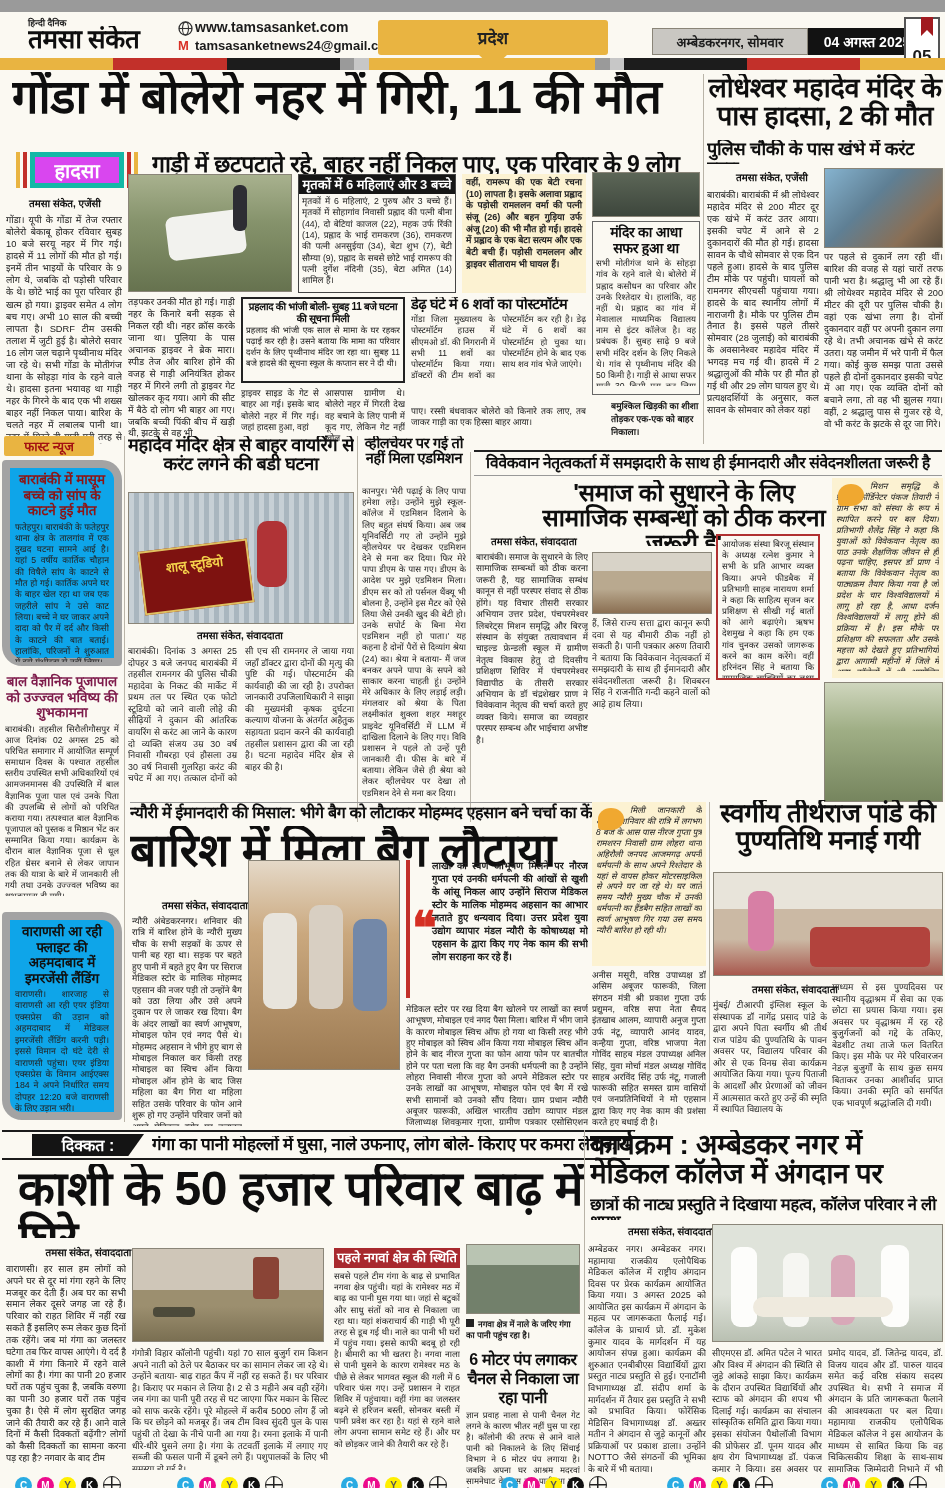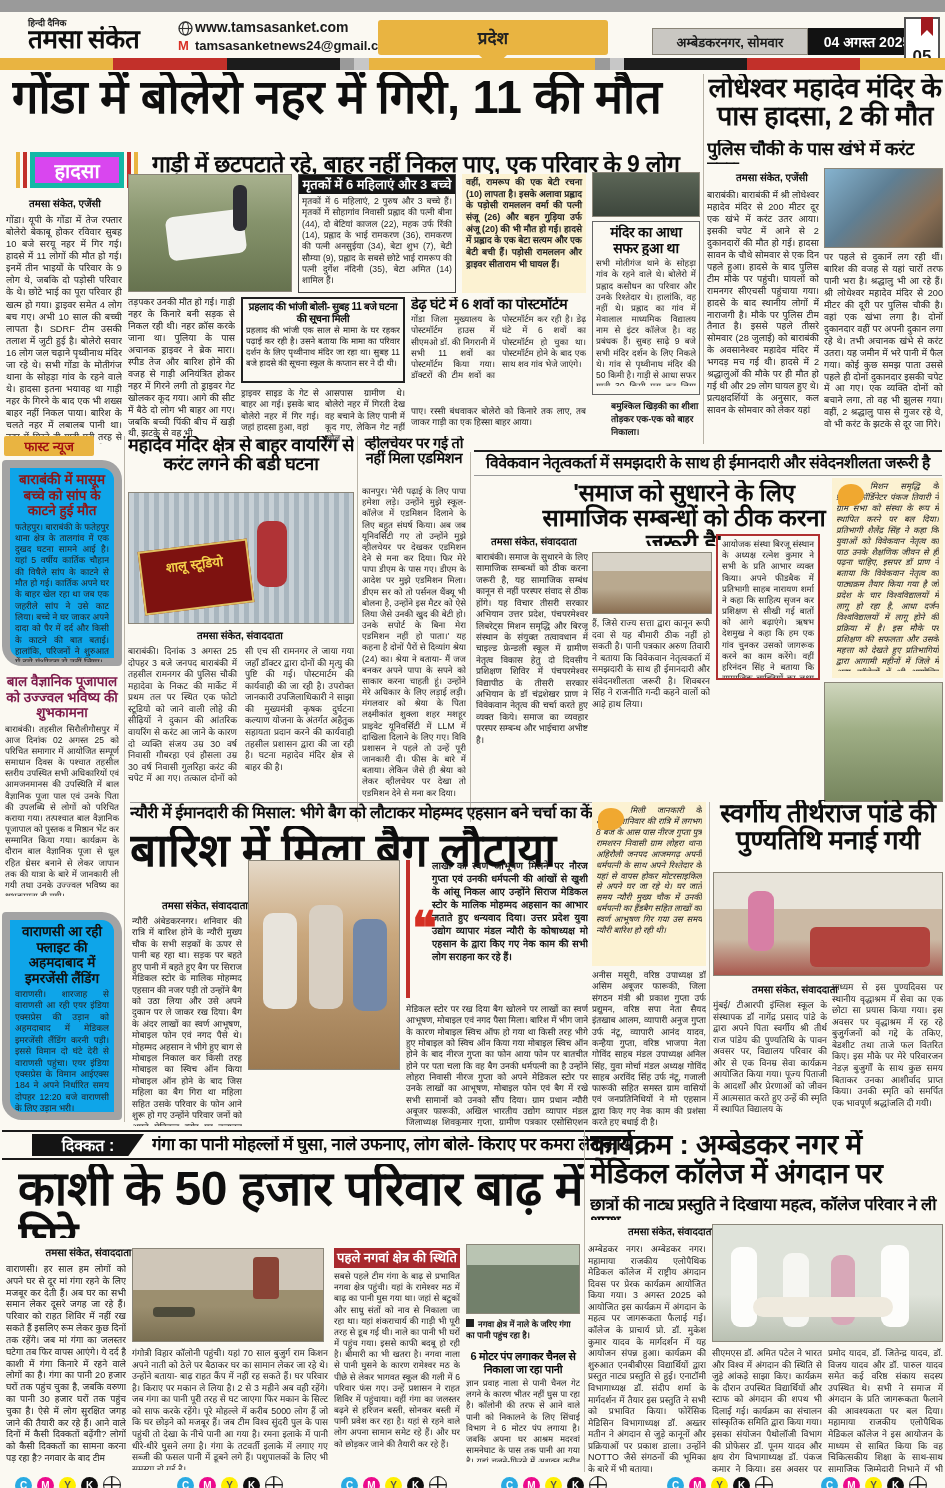--- a/index.html
+++ b/index.html
@@ -222,21 +222,21 @@
     <div class="blob" style="left:120px;top:8px;width:26px;height:42px;background:#8a4436;border-radius:4px"></div>
   </div>
   <div class="abs jt" style="left:132px;top:1336px;width:196px;height:122px;font-size:8.9px">गंगोत्री विहार कॉलोनी पहुंची। यहां 70 साल बुजुर्ग राम किशन अपने नाती को ठेले पर बैठाकर घर का सामान लेकर जा रहे थे। उन्होंने बताया- बाढ़ राहत कैंप में नहीं रह सकते हैं। घर परिवार है। किराए पर मकान ले लिया है। 2 से 3 महीने अब वही रहेंगे। जब गंगा का पानी पूरी तरह से घट जाएगा फिर मकान के सिल्ट को साफ करके रहेंगे। पूरे मोहल्ले में करीब 5000 लोग हैं जो कि घर छोड़ने को मजबूर हैं। जब टीम विश्व सुंदरी पुल के पास पहुंची तो देखा के नीचे पानी आ गया है। रमना इलाके में पानी धीरे-धीरे घुसने लगा है। गंगा के तटवर्ती इलाके में लगाए गए सब्जी की फसल पानी में डूबने लगे हैं। पशुपालकों के लिए भी समस्या हो गई है।</div>
   <div class="abs" style="left:334px;top:1236px;width:126px;height:224px">
     <div class="redhdr" style="height:20px;font-size:13px;line-height:20px">पहले नगवां क्षेत्र की स्थिति</div>
     <div class="jt" style="height:198px;font-size:8.6px;margin-top:3px">सबसे पहले टीम गंगा के बाढ़ से प्रभावित नगवा क्षेत्र पहुंची। यहां के रामेश्वर मठ में बाढ़ का पानी घुस गया था। जहां से बटुकों और साधु संतों को नाव से निकाला जा रहा था। यहां शंकराचार्य की गाड़ी भी पूरी तरह से डूब गई थी। नाले का पानी भी घरों में पहुंच गया। इससे काफी बदबू हो रही है। बीमारी का भी खतरा है। नगवा नाला से पानी घुसने के कारण रामेश्वर मठ के पीछे से लेकर भागवत स्कूल की गली में 6 परिवार फंस गए। उन्हें प्रशासन ने राहत शिविर में पहुंचाया। वहीं गंगा का जलस्तर बढ़ने से हरिजन बस्ती, सोनकर बस्ती में पानी प्रवेश कर रहा है। यहां से रहने वाले लोग अपना सामान समेट रहे हैं। और घर को छोड़कर जाने की तैयारी कर रहे हैं।</div>
   </div>
   <div class="ph" id="ph-drain" style="left:466px;top:1232px;width:114px;height:70px"></div>
   <div class="abs" style="left:466px;top:1306px;width:114px;height:28px;font-size:8.4px;font-weight:700;overflow:hidden"><span class="sq"></span><span>नगवा क्षेत्र में नाले के जरिए गंगा का पानी पहुंच रहा है।</span></div>
   <div class="abs" style="left:466px;top:1338px;width:114px;height:122px">
-    <div class="hd ctr" style="font-size:11px;line-height:1.2">6 मोटर पंप लगाकर चैनल से निकाला जा रहा पानी</div>
+    <div class="hd ctr" style="font-size:16px;line-height:1.2">6 मोटर पंप लगाकर चैनल से निकाला जा रहा पानी</div>
     <div class="jt" style="height:84px;font-size:8.5px;margin-top:2px">ज्ञान प्रवाह नाला से पानी चैनल गेट लगने के कारण भीतर नहीं घुस पा रहा है। कॉलोनी की तरफ से आने वाले पानी को निकालने के लिए सिंचाई विभाग ने 6 मोटर पंप लगाया है। जबकि अपना घर आश्रम मदरवां सामनेघाट के पास तक पानी आ गया है। यहां चलने-फिरने में अशक्त करीब 114 लोगों को हटाया गया है।</div>
   </div>
 
   <div class="abs vrule" style="left:584px;top:1118px;width:1px;height:342px"></div>
   <div class="abs hd" style="left:590px;top:1118px;width:354px;height:62px;font-size:28px">कार्यक्रम : अम्बेडकर नगर में मेडिकल कॉलेज में अंगदान पर जागरूकता</div>
   <div class="abs hd" style="left:590px;top:1184px;width:354px;height:24px;font-size:16.5px">छात्रों की नाट्य प्रस्तुति ने दिखाया महत्व, कॉलेज परिवार ने ली शपथ</div>
   <div class="abs byline" style="left:596px;top:1212px;width:150px"><span>तमसा संकेत, संवाददाता</span></div>
   <div class="abs jt" style="left:588px;top:1232px;width:118px;height:228px;font-size:8.9px">अम्बेडकर नगर। अम्बेडकर नगर। महामाया राजकीय एलोपैथिक मेडिकल कॉलेज में राष्ट्रीय अंगदान दिवस पर प्रेरक कार्यक्रम आयोजित किया गया। 3 अगस्त 2025 को आयोजित इस कार्यक्रम में अंगदान के महत्व पर जागरूकता फैलाई गई। कॉलेज के प्राचार्य प्रो. डॉ. मुकेश कुमार यादव के मार्गदर्शन में यह आयोजन संपन्न हुआ। कार्यक्रम की शुरुआत एनबीबीएस विद्यार्थियों द्वारा प्रस्तुत नाट्य प्रस्तुति से हुई। एनाटॉमी विभागाध्यक्ष डॉ. संदीप शर्मा के मार्गदर्शन में तैयार इस प्रस्तुति ने सभी को प्रभावित किया। फोरेंसिक मेडिसिन विभागाध्यक्ष डॉ. अख्तर मतीन ने अंगदान से जुड़े कानूनों और प्रक्रियाओं पर प्रकाश डाला। उन्होंने NOTTO जैसे संगठनों की भूमिका के बारे में भी बताया।</div>
   <div class="ph" id="ph-skit" style="left:712px;top:1212px;width:231px;height:118px">
     <div class="blob" style="left:18px;top:22px;width:26px;height:80px;background:#fdfdfb;border-radius:9px"></div>

